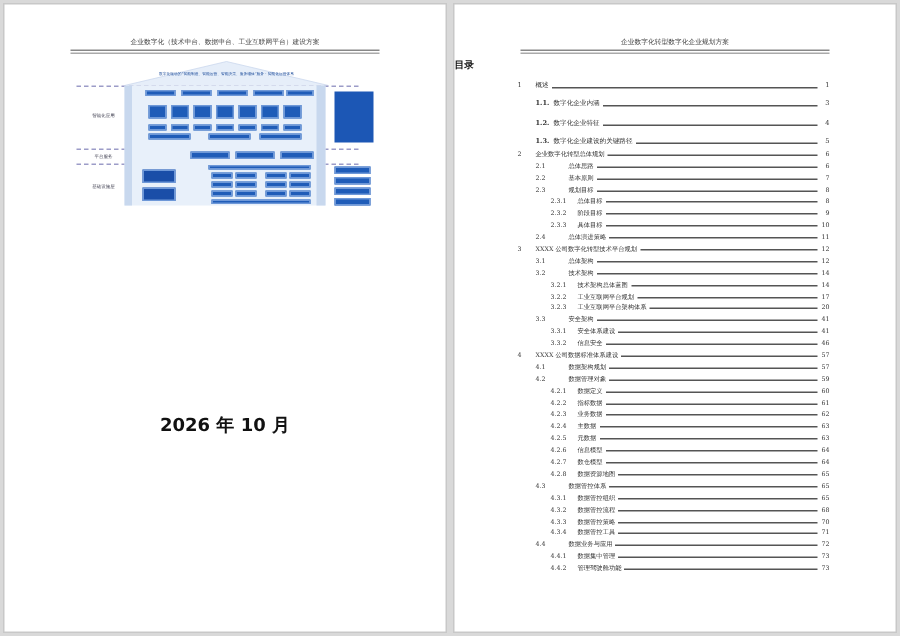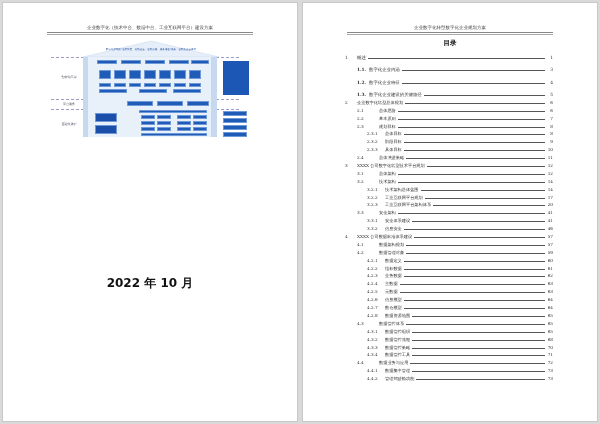--- a/index.html
+++ b/index.html
@@ -49,21 +49,21 @@
     position:absolute; left:20px; right:20px; top:150px; text-align:center;
     font-family:"DejaVu Sans", sans-serif; font-weight:bold; font-size:13.5px; line-height:27px; color:#111;
   }
   .cover-date {
     position:absolute; left:0; right:0; top:272px; text-align:center;
     font-family:"DejaVu Sans", sans-serif; font-weight:bold; font-size:12px; color:#111;
   }
 
   
   .toc-title {
-    position:absolute; top:36px; left:0; right:0; text-align:center;
+    position:absolute; top:36px; left:0; right:0; text-align:left;
     font-family:"DejaVu Sans", sans-serif; font-weight:bold; font-size:6.5px; color:#111;
   }
   .toc { position:absolute; left:42px; right:44px; top:44px; }
   .toc-row {
     position:relative; height:7.9px; font-size:4.2px; color:#333; display:flex; align-items:flex-end;
     white-space:nowrap;
   }
   .toc-row.big { height:12.5px; font-size:4.4px; }
   .toc-num { display:inline-block; color:#333; }
   .toc-label { display:inline-block; padding-right:1px; }
@@ -147,21 +147,21 @@
     </div>
     <div class="right-box"></div>
     <div class="right-col">
       <div class="blk" style="left:2px;top:4px;width:24px;height:5px"></div>
       <div class="blk" style="left:2px;top:11px;width:24px;height:5px"></div>
       <div class="blk" style="left:2px;top:18px;width:24px;height:5px"></div>
       <div class="blk" style="left:2px;top:25px;width:24px;height:5px"></div>
     </div>
   </div>
 
-  <div class="cover-date">2022 年 10 月</div>
+  <div class="cover-date">2026 年 10 月</div>
 </div>
 
 <div class="page page-right">
   <div class="running-header">企业数字化转型数字化企业规划方案</div>
   <div class="toc-title">目录</div>
   <div class="toc" id="toc">
       <div class="toc-row l1 big">
         <span class="toc-num">1</span>
         <span class="toc-label">概述</span>
         <span class="toc-leader"></span>

